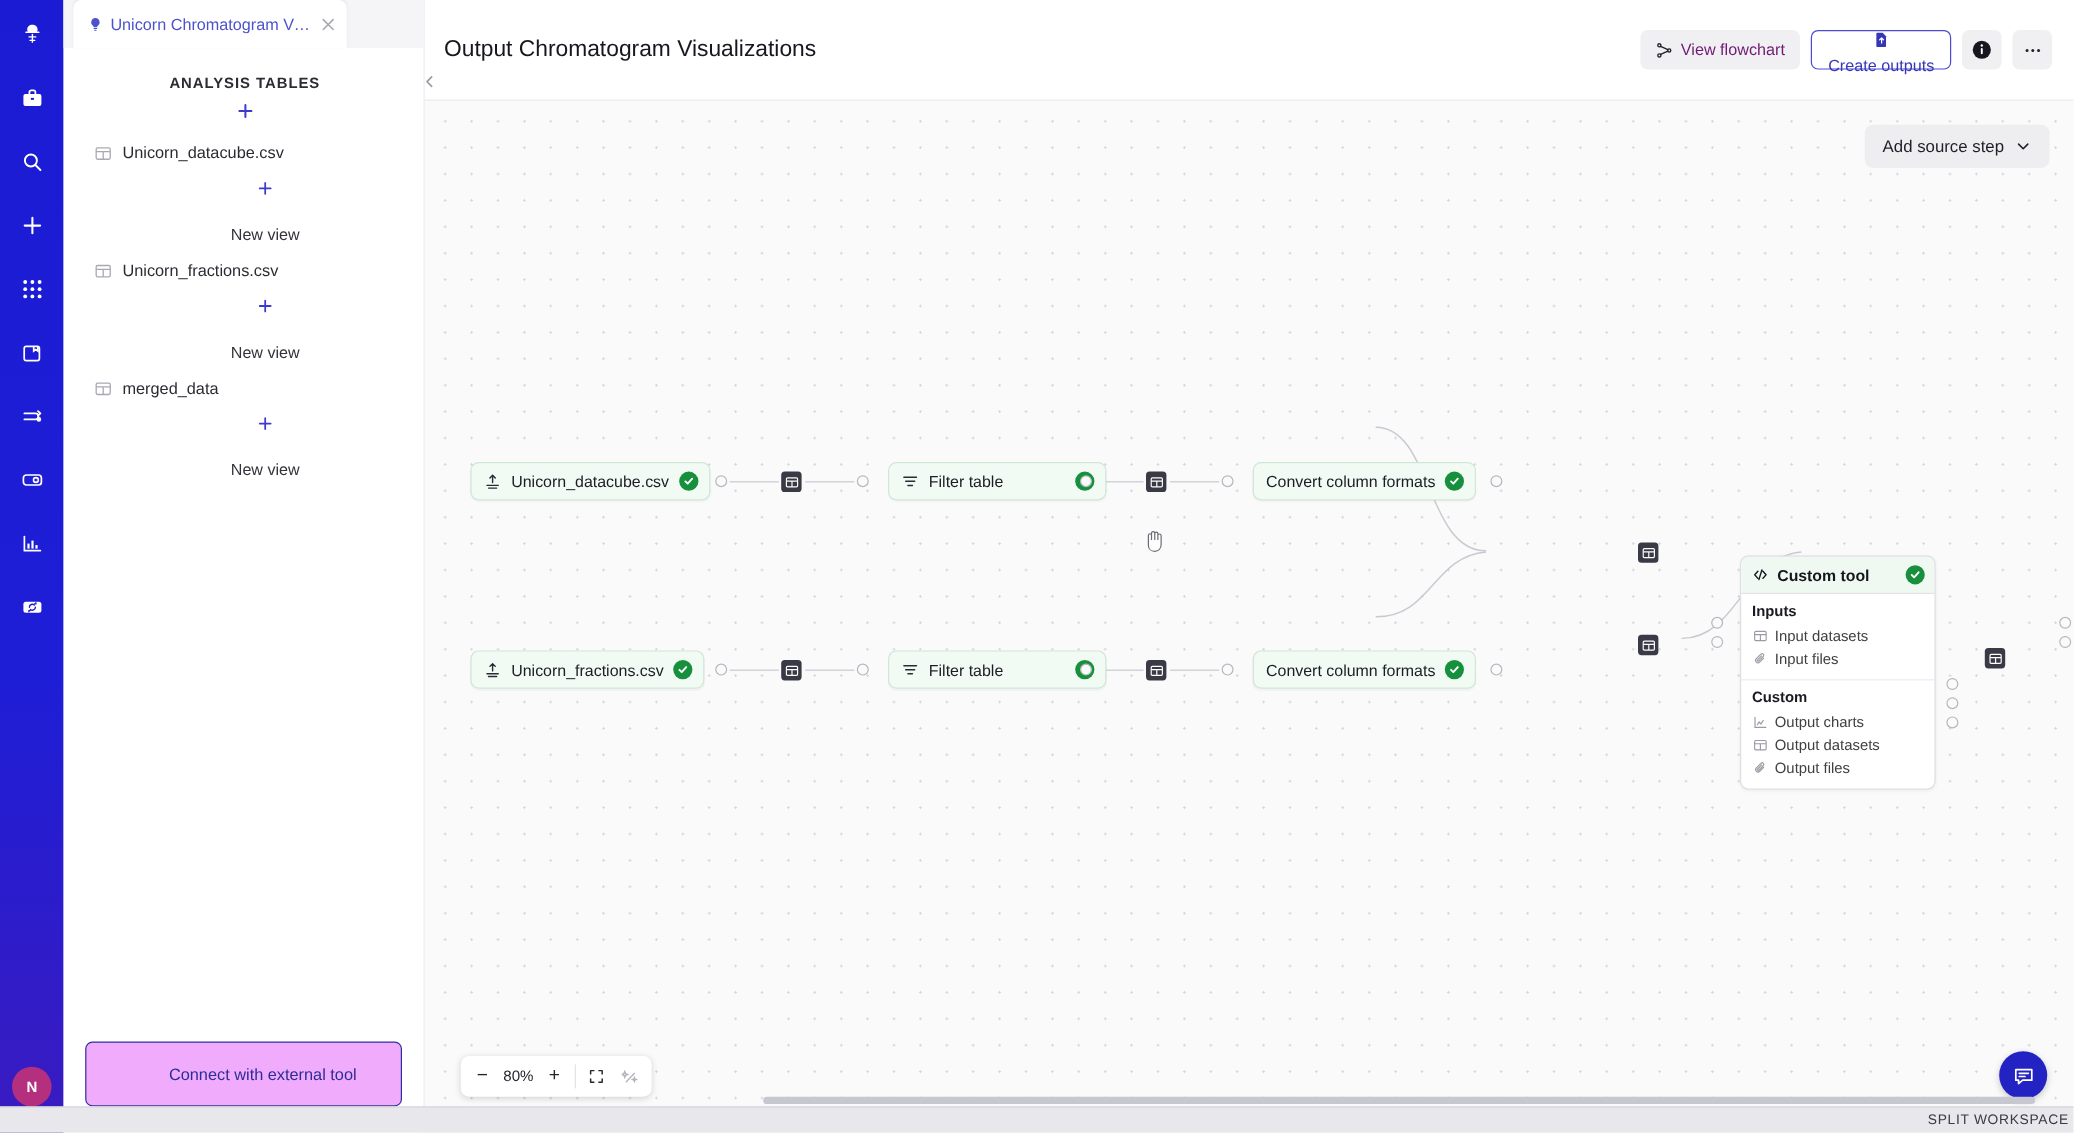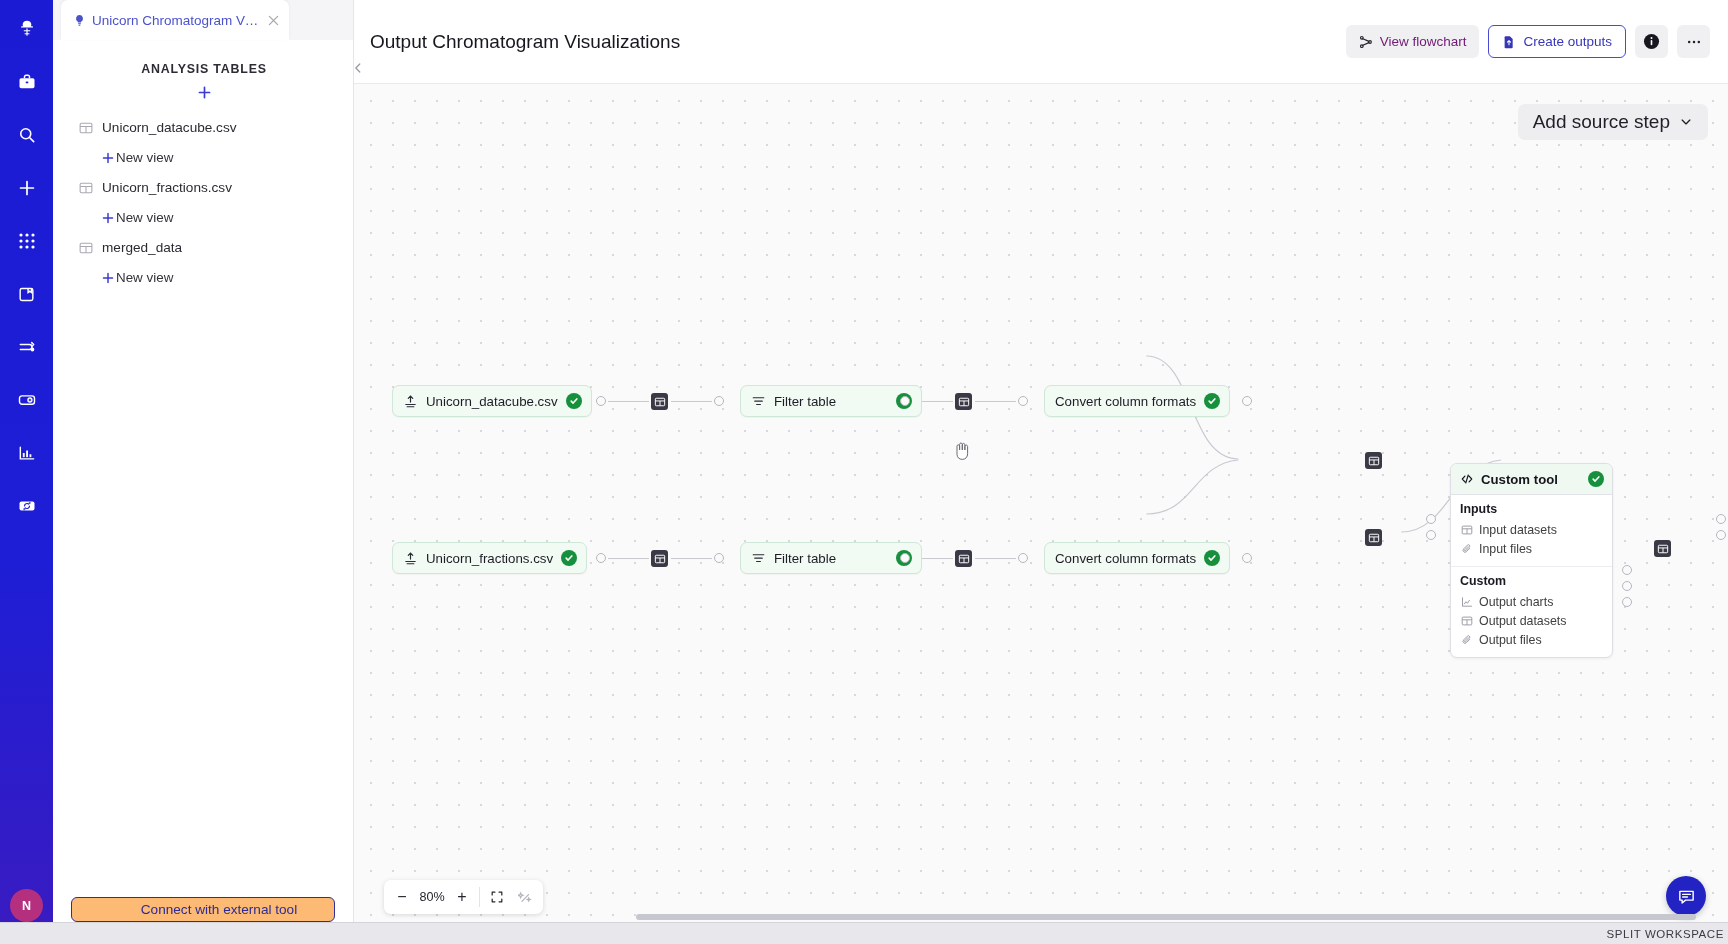--- a/index.html
+++ b/index.html
@@ -79,30 +79,30 @@
     color: #2c2c35;
   }
   .tree-head-plus { color:#3b3bd0; cursor:pointer; display:flex; }
   .tree-item {
     display: flex; align-items: center; gap: 9px;
     padding: 8px 12px 8px 25px; cursor: pointer;
     font-size: 13.6px; color: #2b2b33;
   }
   .tree-item .ic { width:15px;height:15px;display:flex;align-items:center;justify-content:center;flex:0 0 15px;color:#a9a9b4;}
   .tree-sub {
-    display: flex; align-items: center; gap: 1px;
+    display: flex; align-items: center; gap: 24px;
     padding: 7px 12px 7px 48px; cursor: pointer;
-    font-size: 13.4px; color: #33333c;
+    font-size: 13.4px; color: #33333c; flex-direction: column;
   }
   .tree-sub .plus { color:#3b3bd0; display:flex; }
   .connect-wrap { padding: 0 18px 22px 18px; }
   .connect-btn {
-    width: 100%; height: 25px;
+    width: 100%; height: 54px;
     border: 1px solid #2e2e9e; border-radius: 6px;
-    background: #fdba74; color: #2c2c96;
+    background: #f0abfc; color: #2c2c96;
     font-size: 13.6px; font-family: inherit;
     display:flex;align-items:center;justify-content:center;
     cursor: pointer;
     padding-left: 32px;
   }
   .collapse-chev {
     position: absolute; right: -16px; top: 57px;
     width: 22px; height: 22px; z-index: 5;
     display:flex;align-items:center;justify-content:center;
     color:#9a9aa4; cursor:pointer;
@@ -122,21 +122,21 @@
   .btn-ghost {
     height: 33px; padding: 0 13px;
     background: #f0f0f3; border: none; border-radius: 6px;
     font-size: 13.5px; color:#701a75; font-family: inherit;
     display:flex;align-items:center;gap:7px; cursor:pointer;
   }
   .btn-outline {
     height: 33px; padding: 0 13px;
     background: #fff; border: 1px solid #4a4ad2; border-radius: 6px;
     font-size: 13.5px; color:#3636b8; font-family: inherit;
-    display:flex;align-items:center;gap:7px; cursor:pointer;
+    display:flex;align-items:center;gap:7px; cursor:pointer;flex-direction:column;
   }
   .btn-square {
     width: 33px; height: 33px; border-radius: 6px;
     background: #f0f0f3; border: none;
     display:flex;align-items:center;justify-content:center;
     cursor:pointer; color:#22222a;
   }
 
   
   .canvas {
@@ -144,21 +144,21 @@
     background-color: #fafafa;
     background-image: radial-gradient(circle, #d7d7dd 1.1px, transparent 1.1px);
     background-size: 22px 22px;
     background-position: 6px 6px;
     cursor: grab;
   }
   .add-source {
     position: absolute; right: 20px; top: 20px;
     height: 36px; padding: 0 15px;
     background: #eeeef1; border: none; border-radius: 7px;
-    font-size: 19px; color: #1f1f27; font-family: inherit;
+    font-size: 14px; color: #1f1f27; font-family: inherit;
     display:flex;align-items:center;gap:9px;cursor:pointer;
     z-index: 6;
   }
   .node {
     position: absolute; z-index: 4;
     background: #f2faf4;
     border: 1px solid #cfe7d6;
     border-radius: 7px;
     height: 32px;
     display: flex; align-items: center; gap: 8px;

